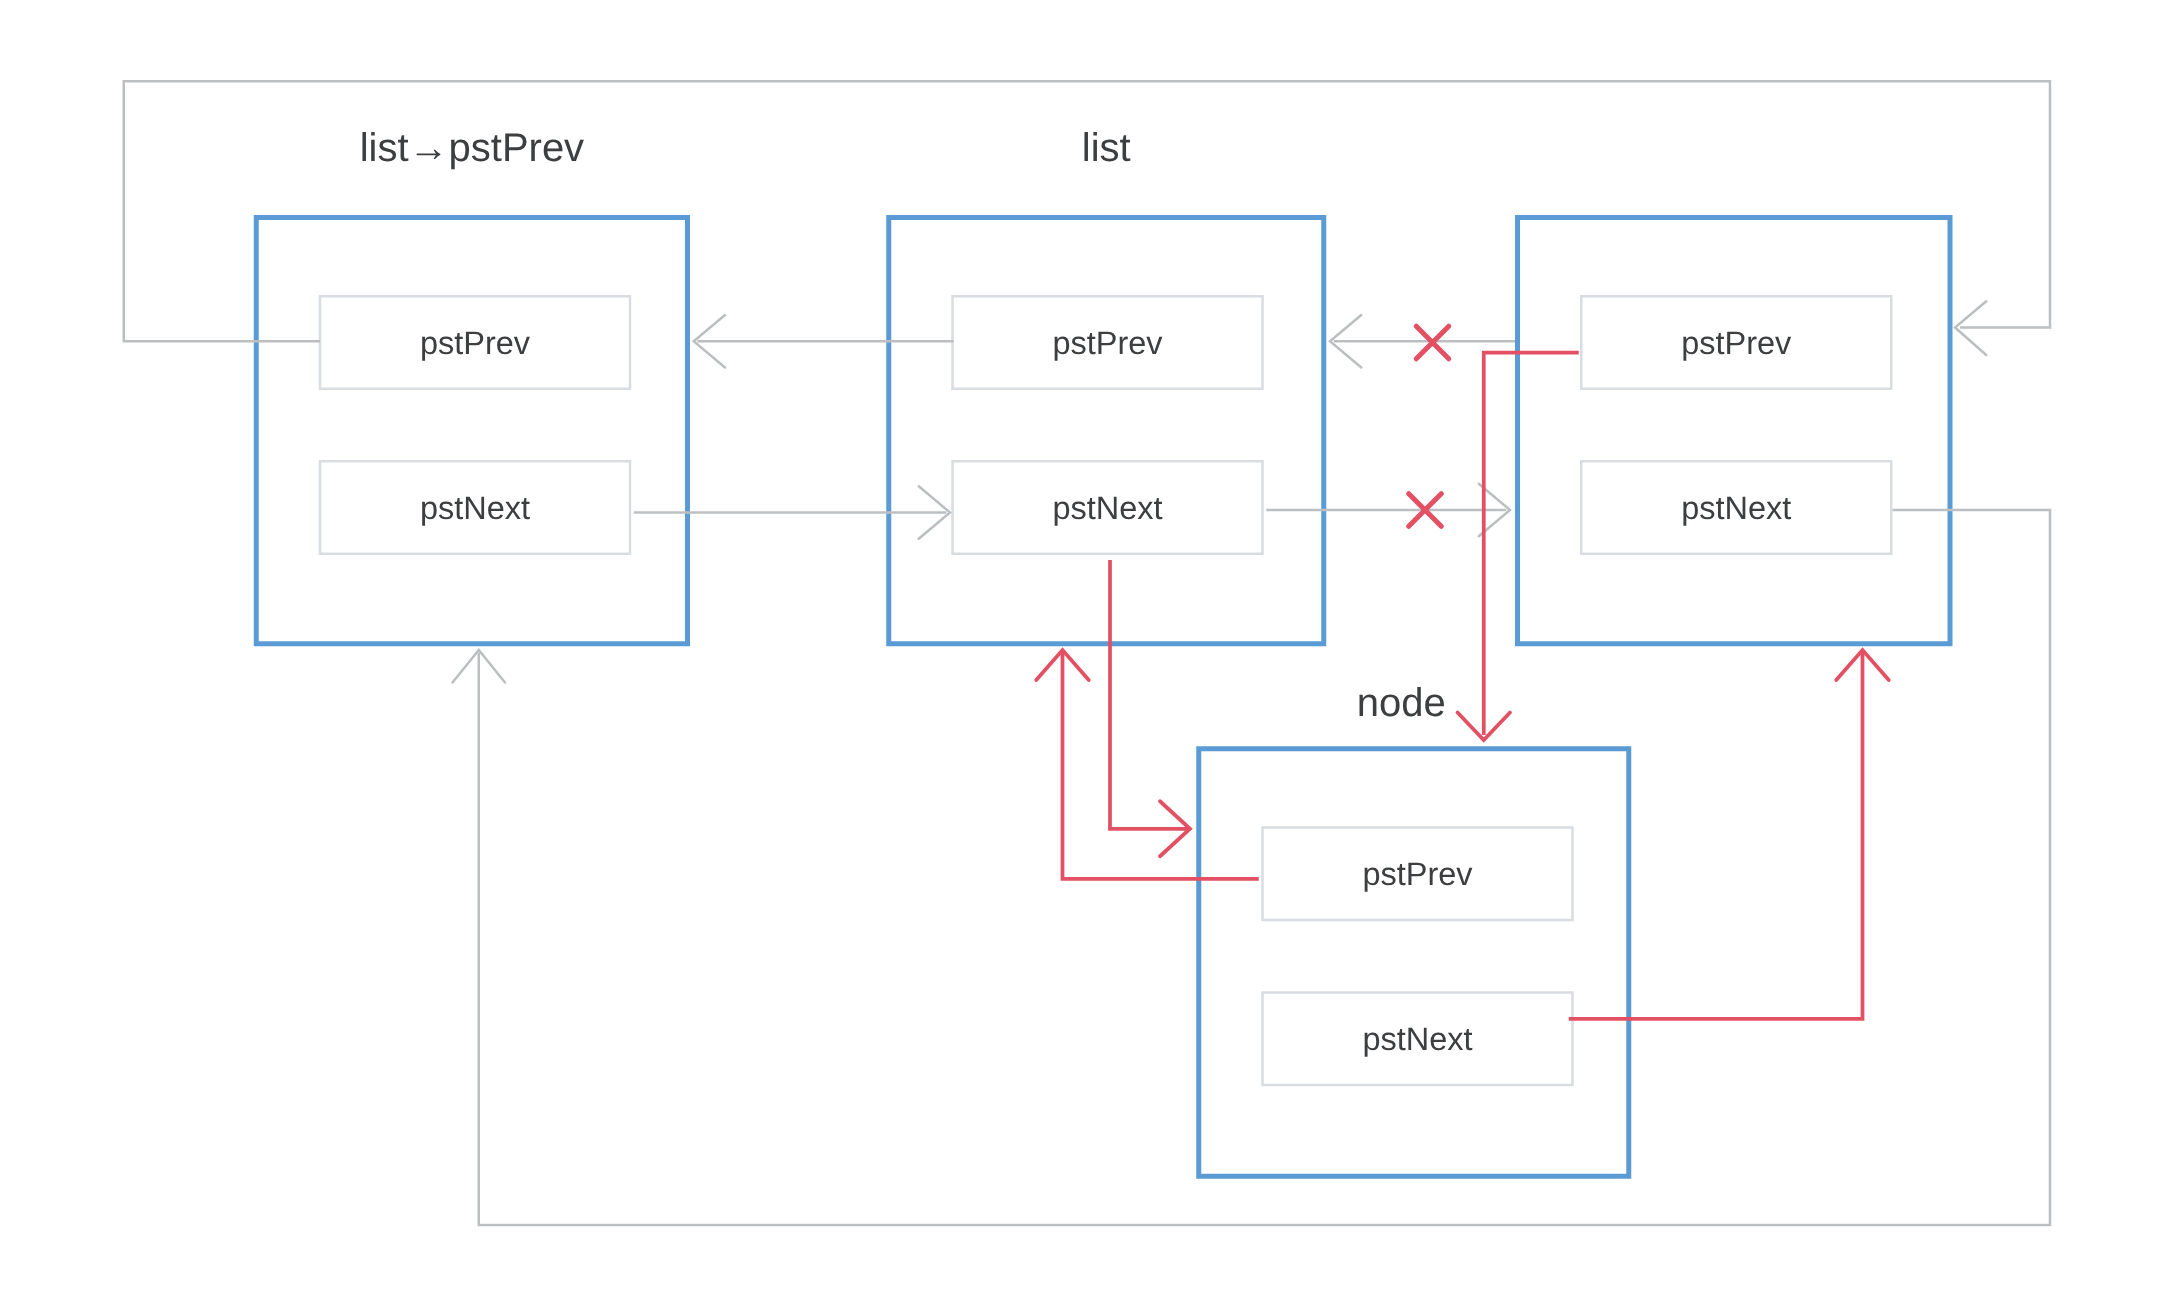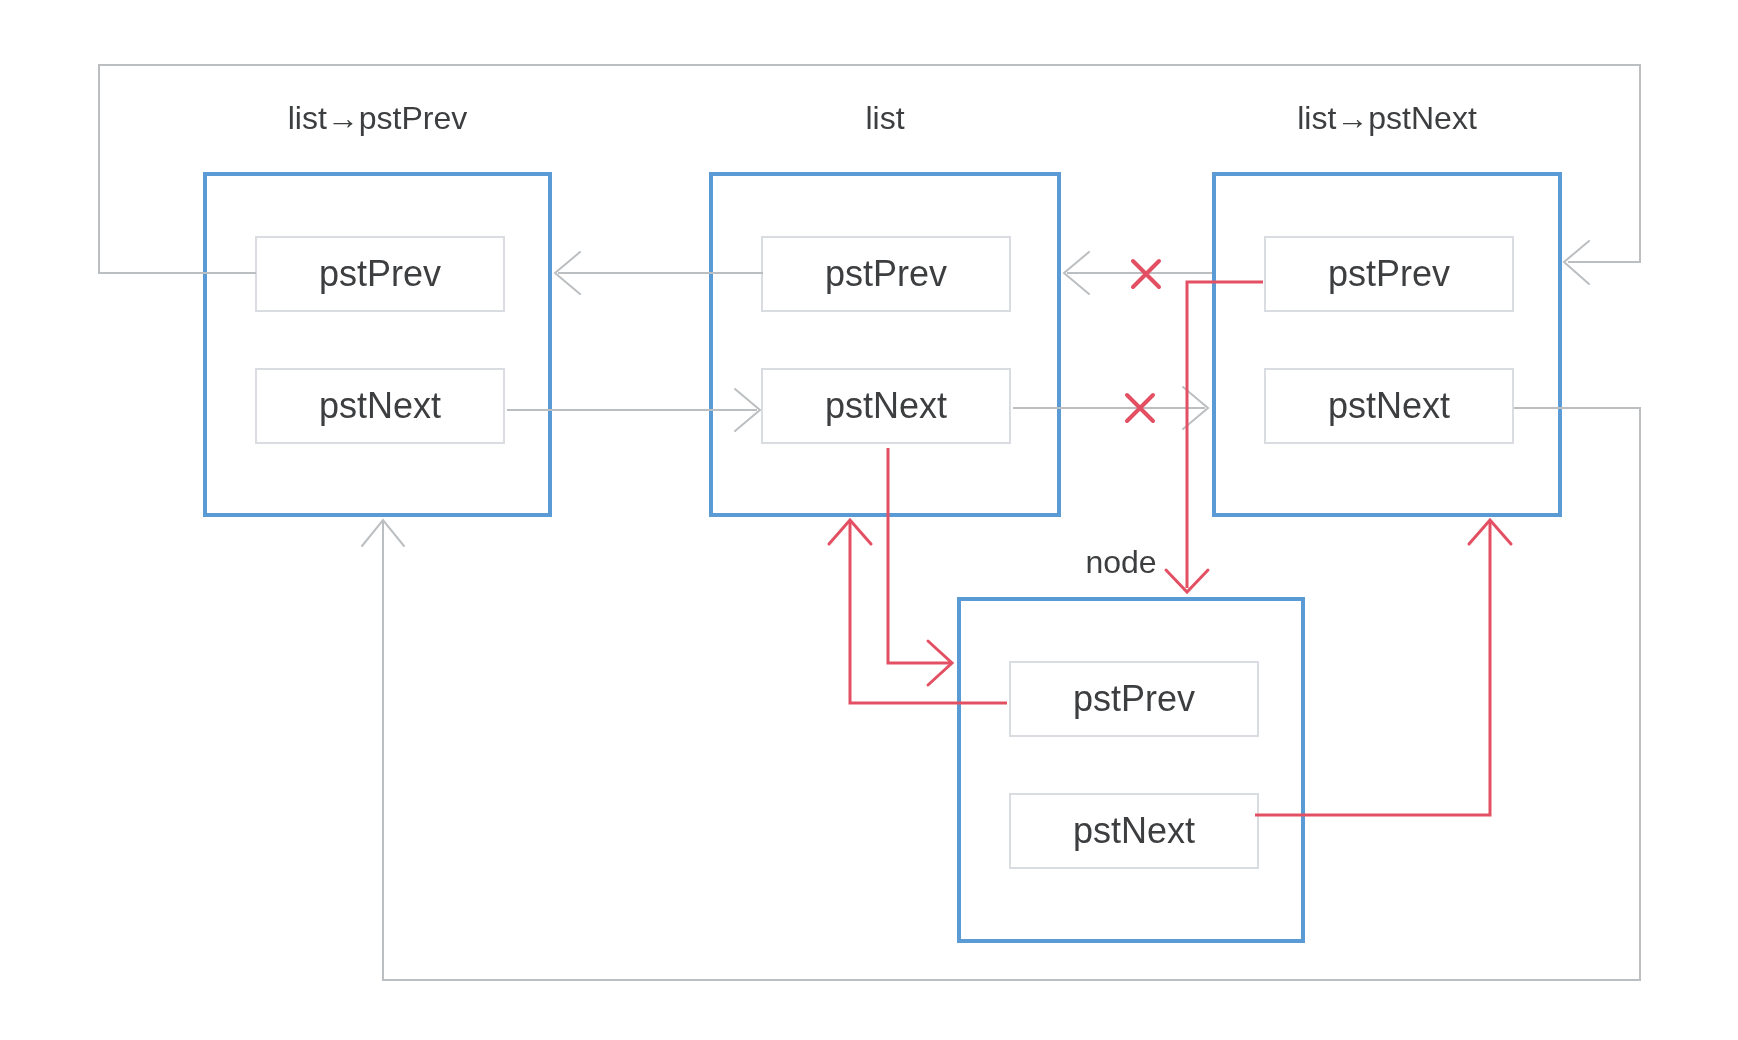--- a/index.html
+++ b/index.html
@@ -26,21 +26,21 @@
     box-sizing:border-box;
     z-index:1;
   }
   .field{
     position:absolute;
     left:48px;width:250px;height:76px;
     background:#fff;
     border:2px solid var(--inner-border);
     box-sizing:border-box;
     display:flex;align-items:center;justify-content:center;
-    font-size:36px;color:var(--ink);
+    font-size:26px;color:var(--ink);
     z-index:2;
   }
   .field.f1{top:60px}
   .field.f2{top:192px}
   .boxtitle{
     position:absolute;
     height:44px;line-height:44px;
     text-align:center;
     font-size:32px;color:var(--ink);
     z-index:3;white-space:nowrap;
@@ -57,21 +57,20 @@
     letter-spacing:1px;z-index:5;white-space:nowrap;
   }
 </style>
 </head>
 <body>
 
 <div class="canvas">
 
   <div class="boxtitle" style="left:709px;top:96px;width:352px;">list</div>
   <div class="boxtitle" style="left:203px;top:96px;width:349px;">list→pstPrev</div>
-  <div class="boxtitle" style="left:1212px;top:96px;width:350px;">list→pstNext</div>
   <div class="boxtitle" style="left:1076px;top:540px;width:90px;">node</div>
 
   <div class="nodebox" style="left:203px;top:172px;width:349px;height:345px;">
     <div class="field f1">pstPrev</div>
     <div class="field f2">pstNext</div>
   </div>
 
   <div class="nodebox" style="left:709px;top:172px;width:352px;height:345px;">
     <div class="field f1">pstPrev</div>
     <div class="field f2">pstNext</div>

